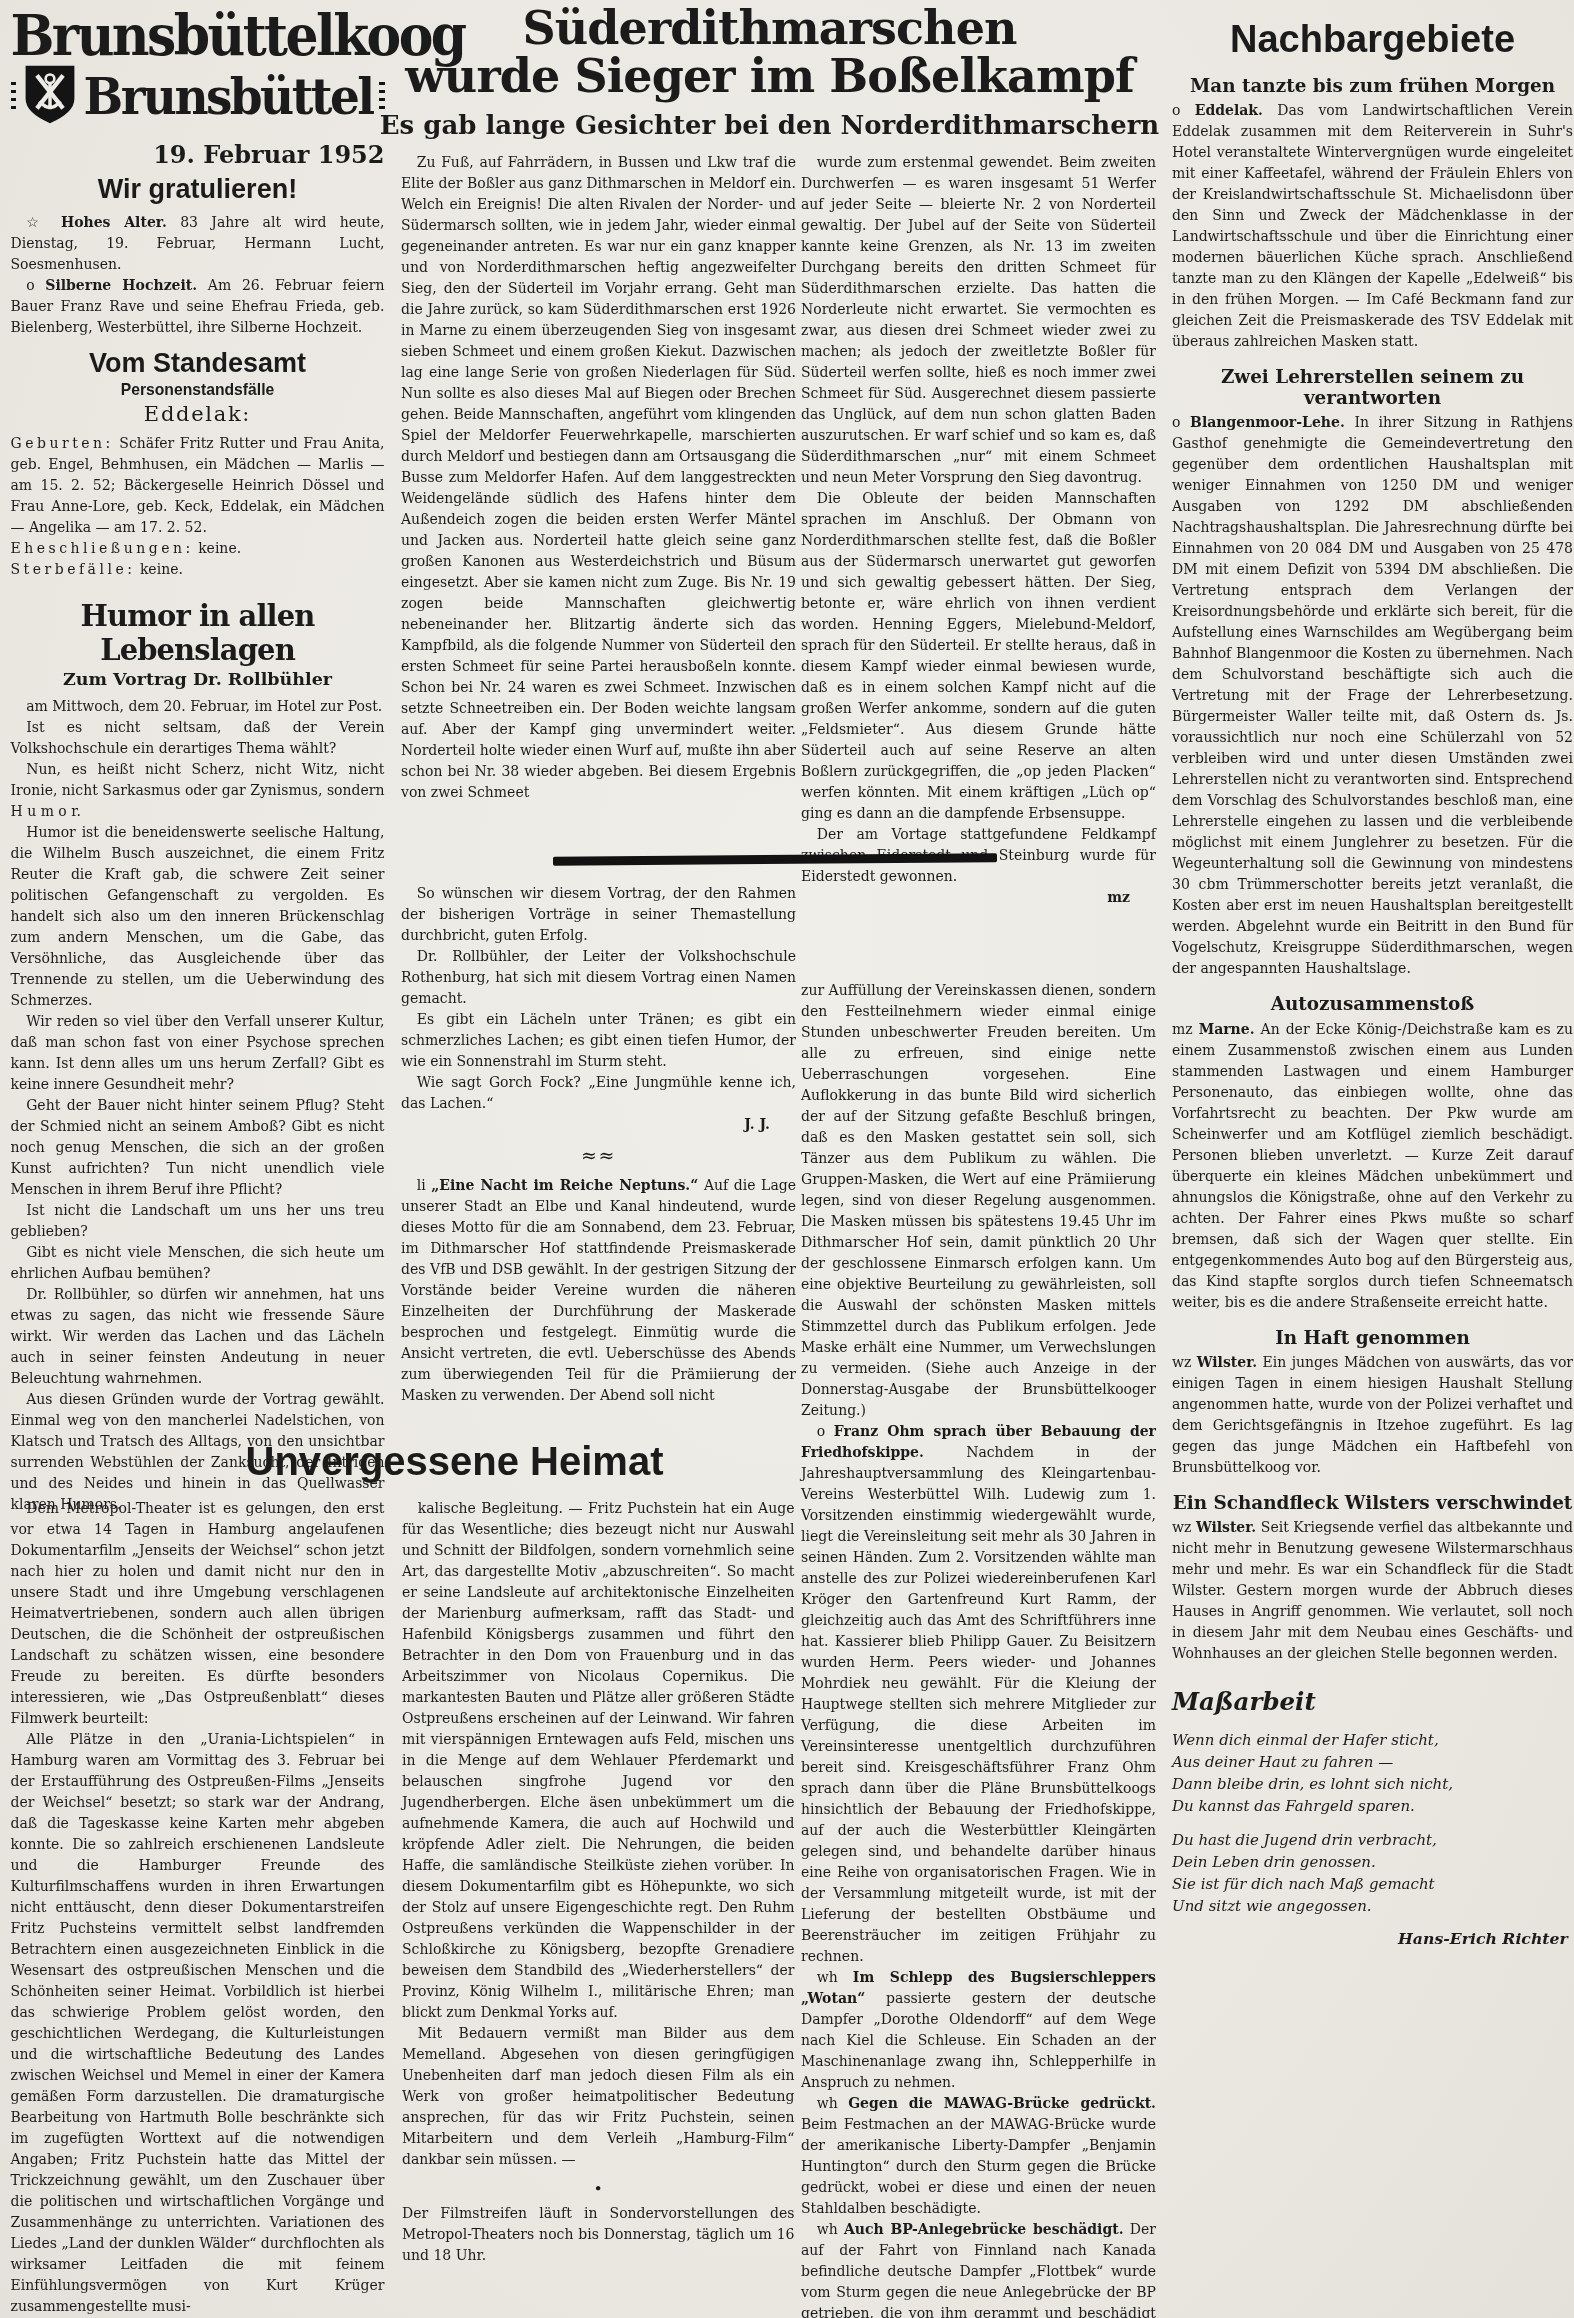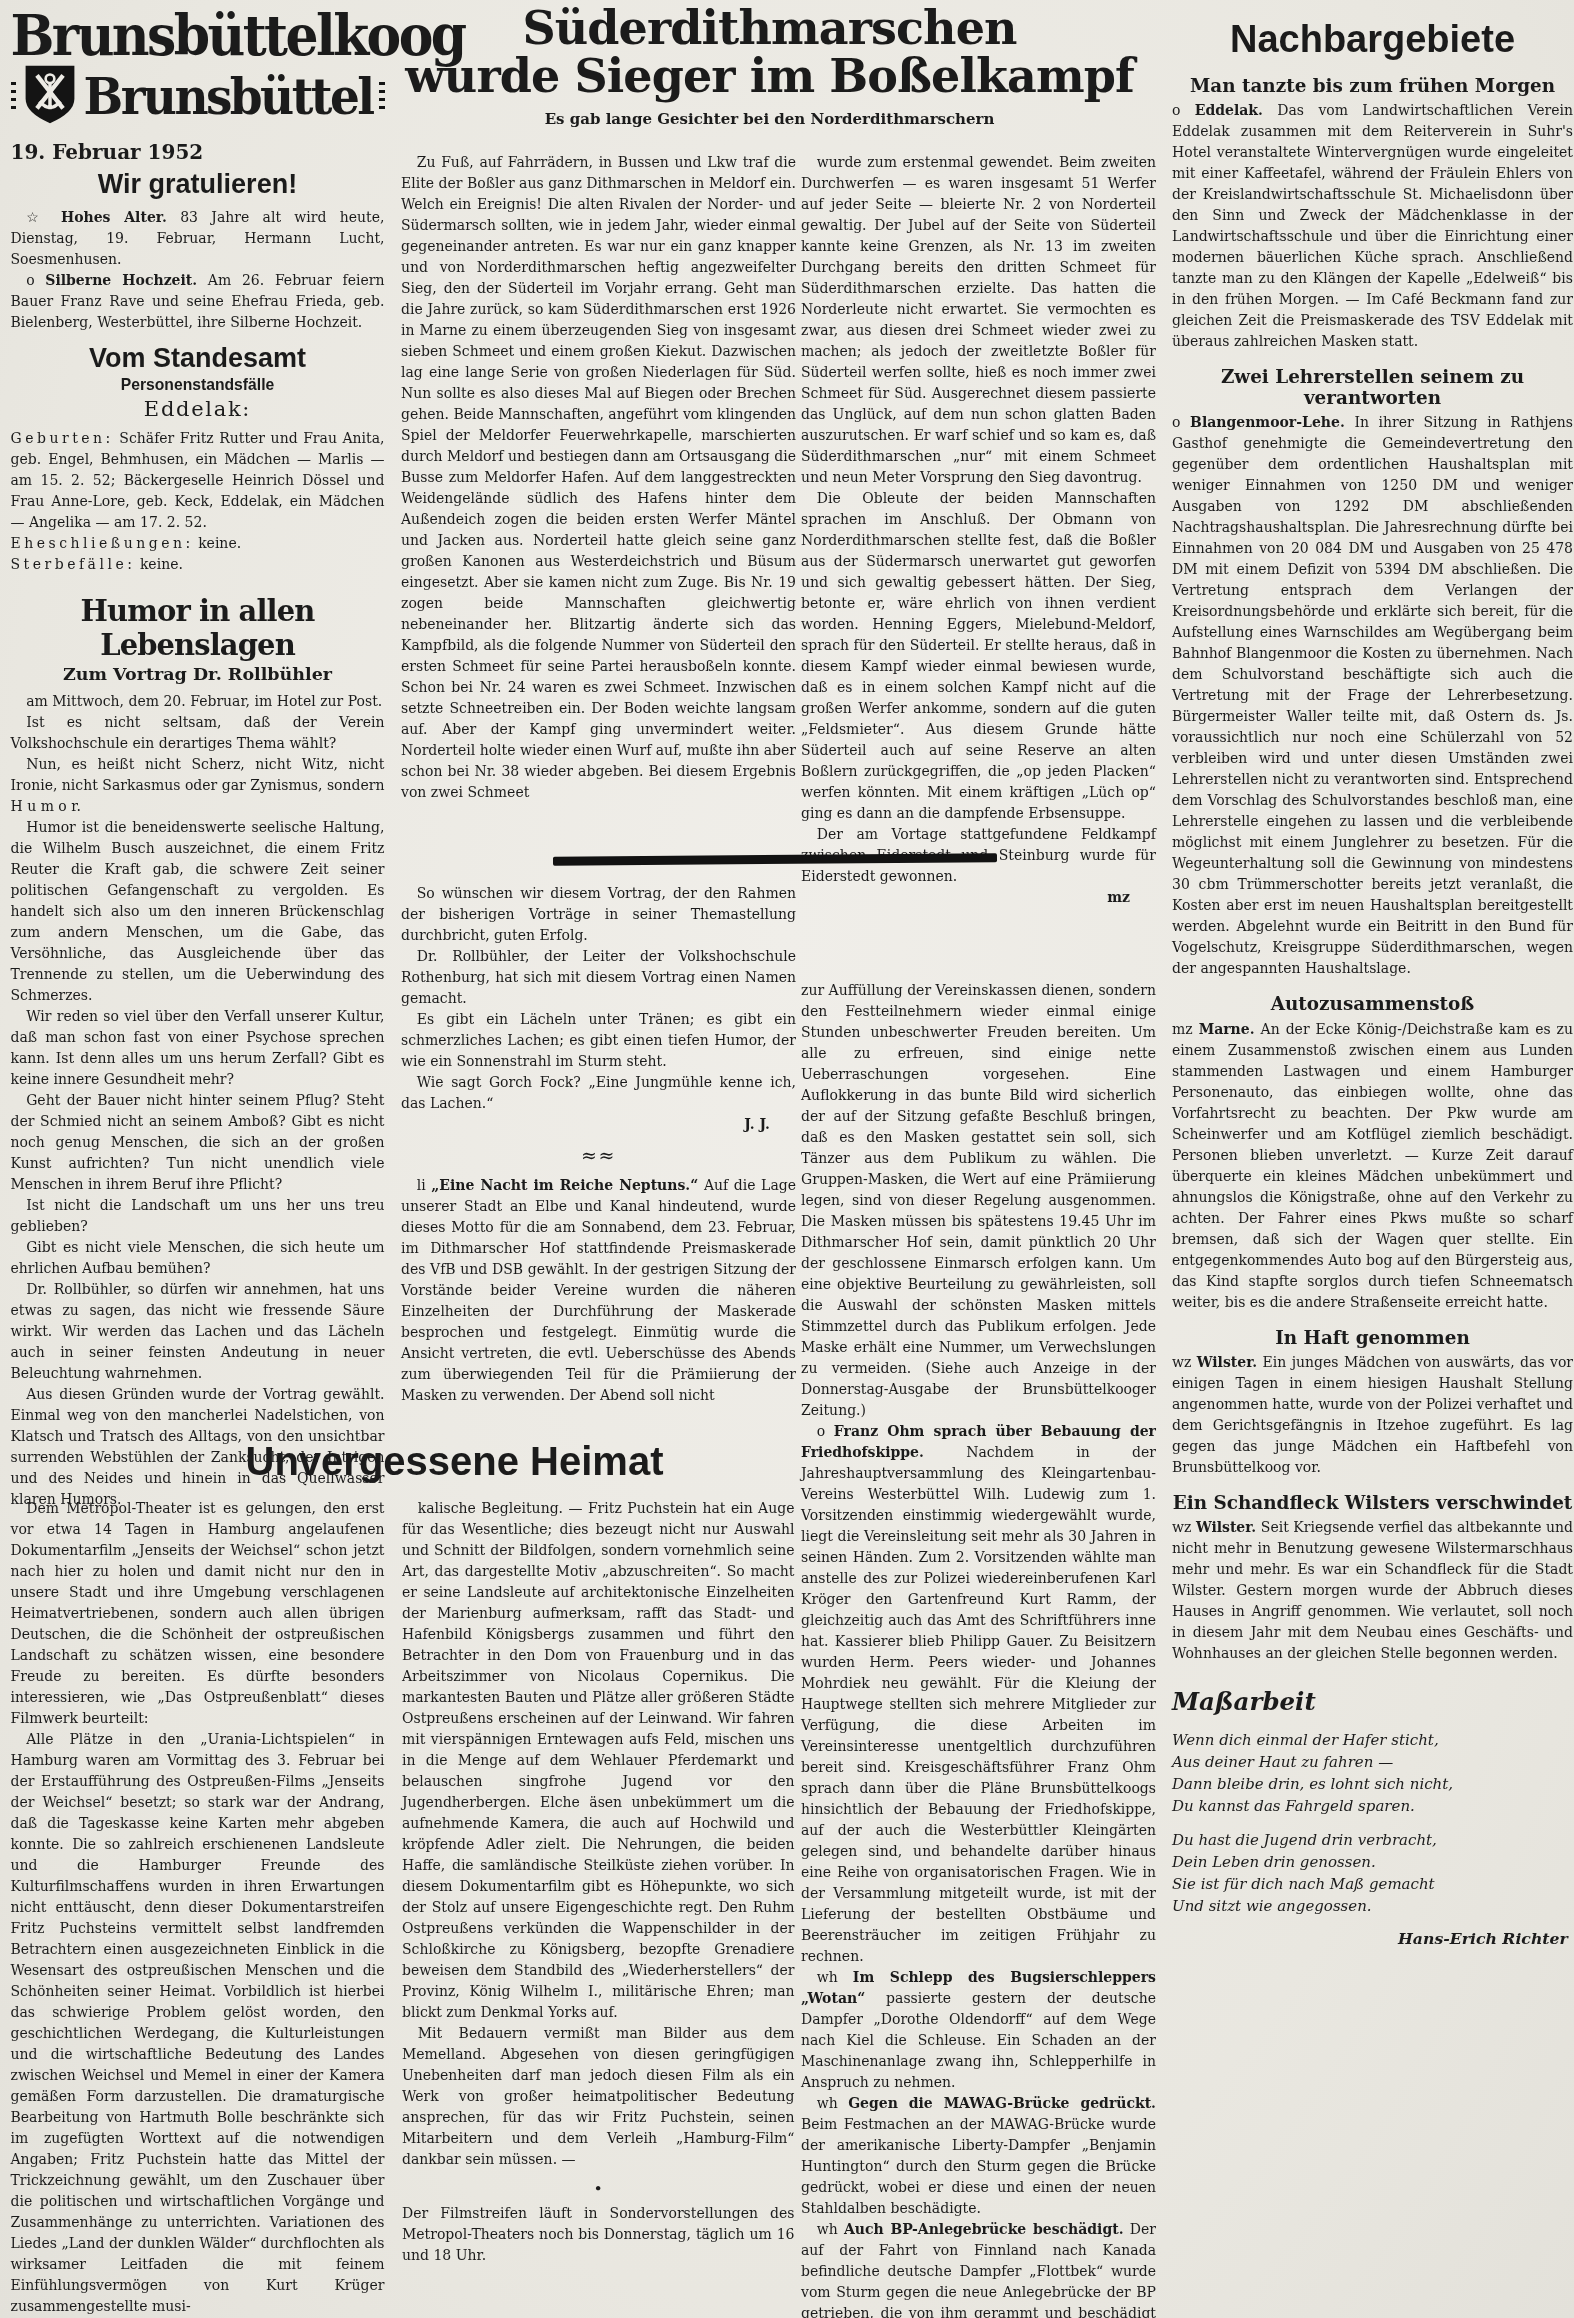--- a/index.html
+++ b/index.html
@@ -21,32 +21,32 @@
   .track-b    {position:absolute;left:801px; top:152px; width:355px;}
   .heimat     {position:absolute;left:10.5px;  top:1439px;width:784px;}
   .track-right{position:absolute;left:1172px;top:17.5px;  width:401px;}
   
   .masthead{text-align:center;margin-bottom:1.7px;}
   .mast-line1{font-size:52px;font-weight:bold;letter-spacing:-2.6px;line-height:1.02;transform:scaleY(1.08);}
   .mast-row{display:flex;align-items:center;justify-content:center;gap:7px;margin-top:1.7px;}
   .mast-line2{font-size:47px;font-weight:bold;letter-spacing:-2.6px;transform:scaleY(1.08);}
   .mast-stripes{width:45px;height:28px;background:repeating-linear-gradient(#141414 0 3.5px,transparent 3.5px 7.9px);}
   .crest{flex:0 0 auto;}
-  .date-line{text-align:left;font-size:20px;font-weight:bold;margin:10.5px 0 3.5px;}
+  .date-line{text-align:right;font-size:24px;font-weight:bold;margin:10.5px 0 3.5px;}
   
   .h-grat{font-family:"Liberation Sans",sans-serif;font-weight:bold;font-size:27px;text-align:center;margin:5.2px 0 7px;}
   .h-stand{font-family:"Liberation Sans",sans-serif;font-weight:bold;font-size:27px;text-align:center;margin:10px 0 0;}
   .sub-stand{font-family:"Liberation Sans",sans-serif;font-weight:bold;font-size:15.7px;text-align:center;margin:1.7px 0 3.5px;}
   .place-head{font-size:21px;text-align:center;letter-spacing:1.7px;margin:3.5px 0 7px;}
   .sperr{letter-spacing:3.5px;}
   .h-humor{font-weight:bold;font-size:29px;text-align:center;margin:19px 0 1.7px;letter-spacing:-0.9px;}
   .sub-humor{font-weight:bold;font-size:17.5px;text-align:center;margin:1.7px 0 7px;}
   
   .headline{font-weight:bold;font-size:46px;line-height:1.04;letter-spacing:-0.9px;}
-  .subheadline{font-weight:bold;font-size:15px;margin-top:8.7px;}
+  .subheadline{font-weight:bold;font-size:26px;margin-top:8.7px;}
   
   .ink-bar{position:absolute;left:553px;top:855px;width:444px;height:8.7px;background:#121212;transform:rotate(-0.45deg);border-radius:1.7px;}
   .sig-right{text-align:right;font-weight:bold;font-size:14px;padding-right:26px;margin-top:1.7px;}
   .wavy{ text-align:center;font-size:19px;letter-spacing:1.7px;margin:12.2px 0 8.7px;}
   .dot-div{text-align:center;font-size:15.7px;margin:8.7px 0 5.2px;}
   .gap-a{height:80px;}
   .gap-b{height:75px;}
   
   .h-heimat{font-family:"Liberation Sans",sans-serif;font-weight:bold;font-size:40px;text-align:right;letter-spacing:0px;margin:0 131px 14px 0;}
   .heimat-cols{display:flex;gap:17.5px;}

